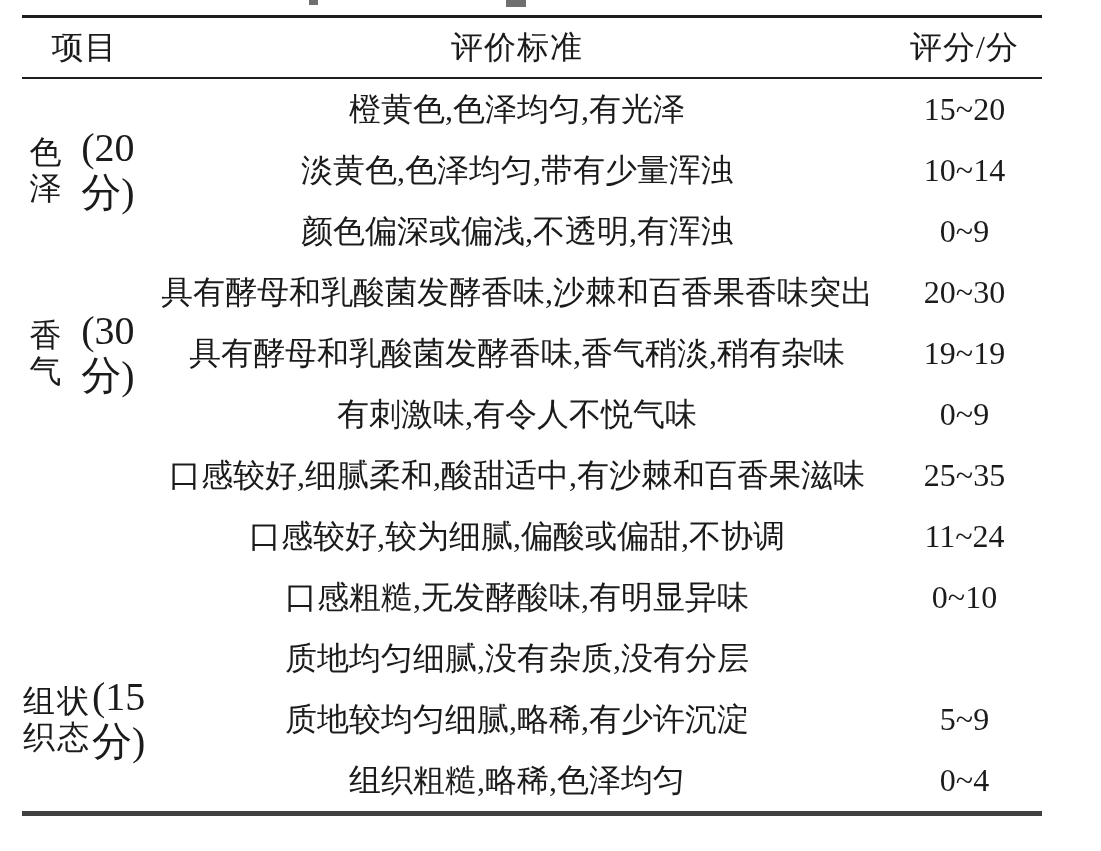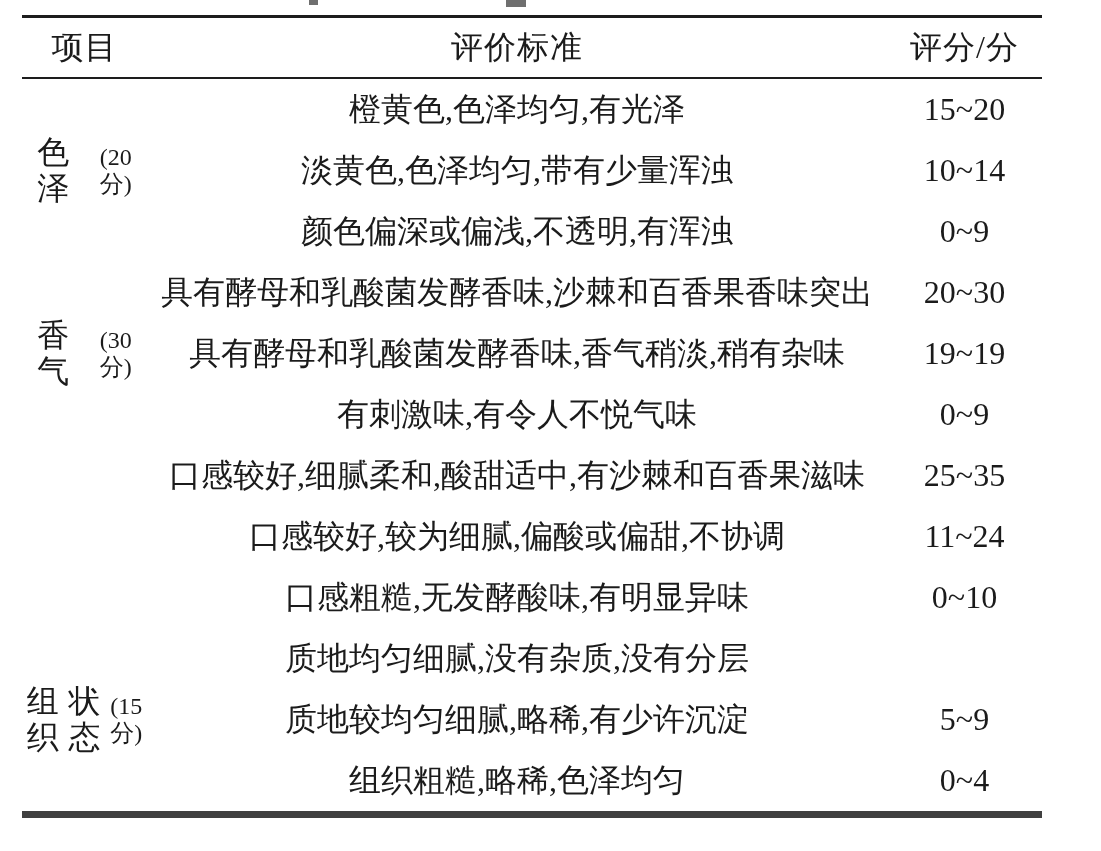--- a/index.html
+++ b/index.html
@@ -22,21 +22,21 @@
   }
   .frag-a { left: 309px; top: 0; width: 9px; height: 5px; }
   .frag-b { left: 506px; top: 0; width: 20px; height: 7px; }
 
   .score-table {
     position: absolute;
     left: 22px;
     top: 15px;
     width: 1020px;
     border-top: 3px solid #1d1d1d;
-    border-bottom: 7px solid #404040;
+    border-bottom: 5px solid #404040;
     font-size: 32px;
   }
   .grid3 {
     display: grid;
     grid-template-columns: 125px 740px 155px;
   }
   .table-header {
     height: 59px;
     border-bottom: 2px solid #1d1d1d;
     align-items: center;
@@ -52,21 +52,21 @@
   .group-label {
     grid-column: 1;
     grid-row: 1 / span 3;
     display: flex;
     justify-content: center;
     align-items: center;
     line-height: 1.12;
     text-align: center;
   }
   .group-label .sub {
-    font-size: 24px;
+    font-size: 40px;
   }
   .criteria-cell {
     grid-column: 2;
     display: flex;
     align-items: center;
     justify-content: center;
     white-space: nowrap;
     letter-spacing: 0px;
   }
   .score-cell {

